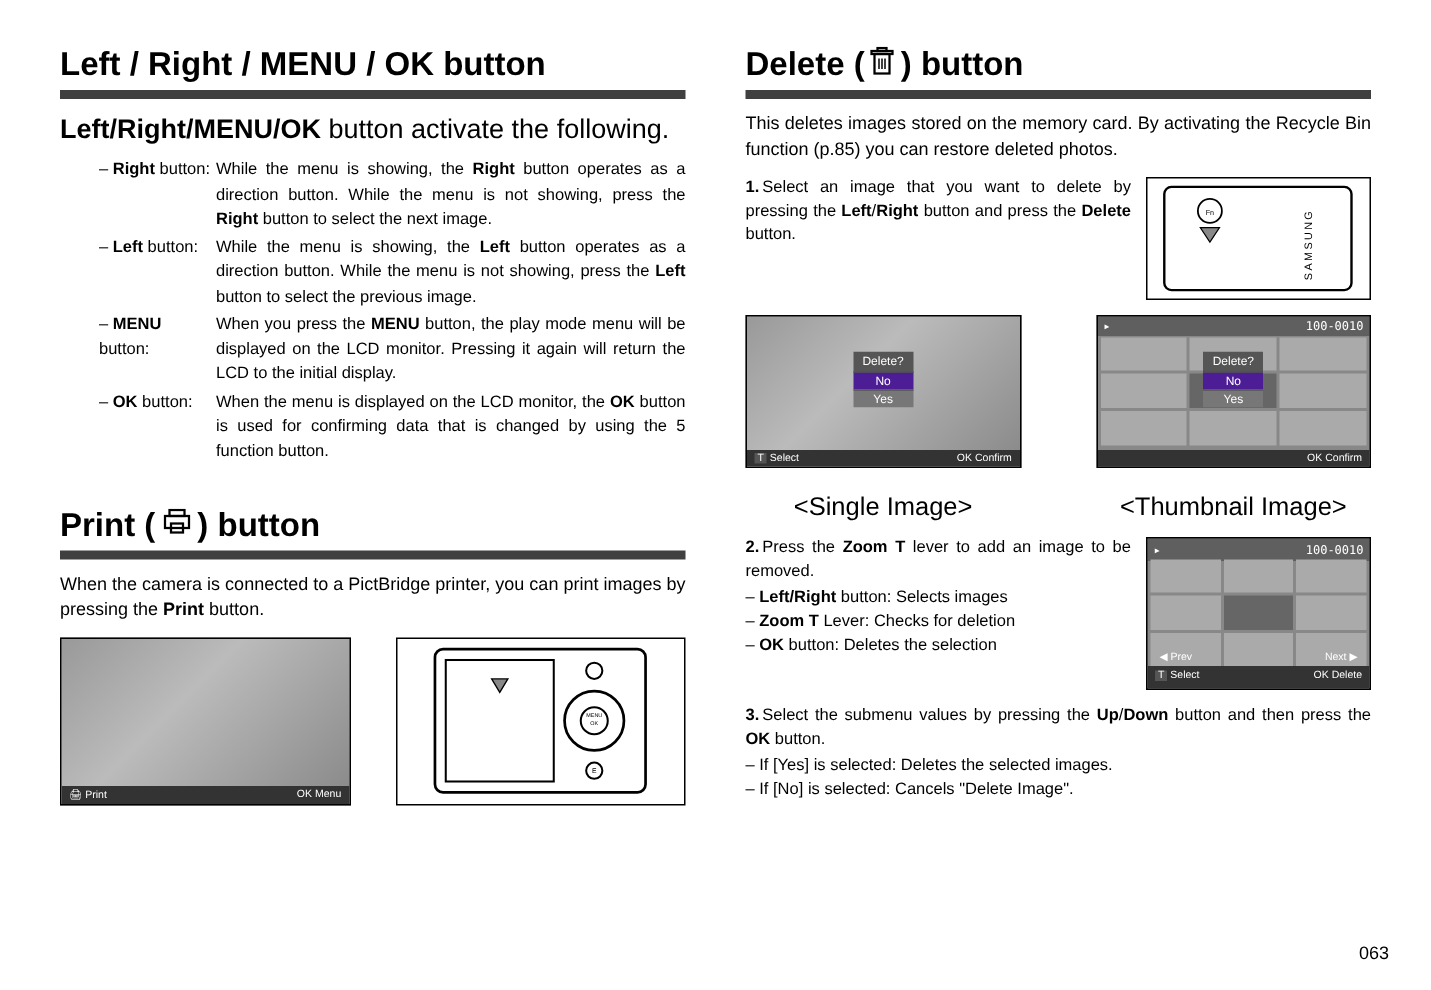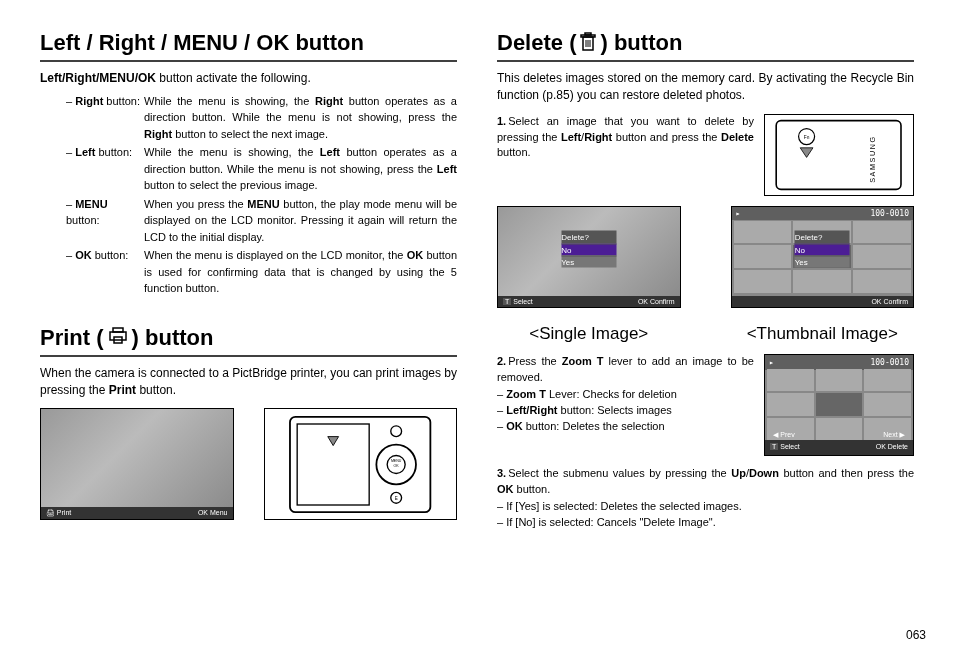--- a/index.html
+++ b/index.html
@@ -17,28 +17,28 @@
     display: flex;
     gap: 40px;
   }
   .col {
     flex: 1;
   }
   h1 {
     font-size: 22px;
     font-weight: bold;
     margin: 0 0 4px 0;
-    border-bottom: 2px solid #404040;
+    border-bottom: 6px solid #404040;
     padding-bottom: 4px;
     display: flex;
     align-items: center;
     gap: 4px;
   }
   .intro {
-    font-size: 12px;
+    font-size: 18px;
     margin: 8px 0 6px 0;
     line-height: 1.4;
     text-align: justify;
   }
   .def-block {
     font-size: 11px;
     line-height: 1.5;
     margin-left: 26px;
   }
   .def-row {
@@ -86,22 +86,23 @@
   .screen-body {
     position: absolute;
     inset: 0;
     background: linear-gradient(135deg, #999 0%, #bbb 40%, #888 100%);
   }
   .dialog {
     position: absolute;
     left: 50%;
     top: 42%;
     transform: translate(-50%, -50%);
-    width: 55px;
+    width: 40px;
     font-size: 8px;
+    text-align: center;
     color: #fff;
   }
   .dialog .dtitle {
     background: #555;
     padding: 2px 0;
   }
   .dialog .dopt {
     background: #777;
     border-top: 1px solid #555;
     padding: 1px 0;
@@ -352,22 +353,22 @@
           </div>
         </div>
         <div class="caption">&lt;Thumbnail Image&gt;</div>
       </div>
     </div>
 
     <div class="step">
       <div class="txt">
         <span class="num">2.</span><span>Press the </span><b>Zoom T</b><span> lever to add an image to be removed.</span>
         <ul class="dash">
+          <li><b>Left/Right</b><span> button: Selects images</span></li>
           <li><b>Zoom T</b><span> Lever: Checks for deletion</span></li>
-          <li><b>Left/Right</b><span> button: Selects images</span></li>
           <li><b>OK</b><span> button: Deletes the selection</span></li>
         </ul>
       </div>
       <div class="small-fig">
         <div class="screen" style="height:100px">
           <div class="thumbs">
             <div></div>
               <div></div>
               <div></div>
             <div></div>

